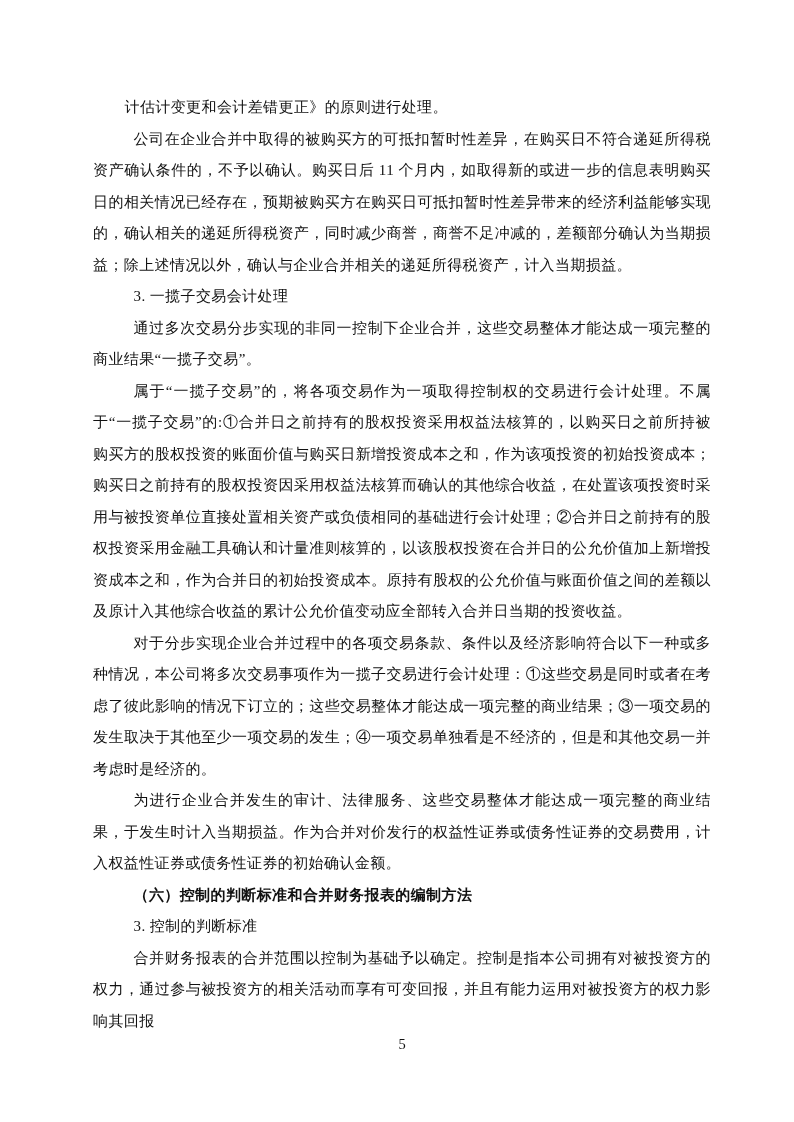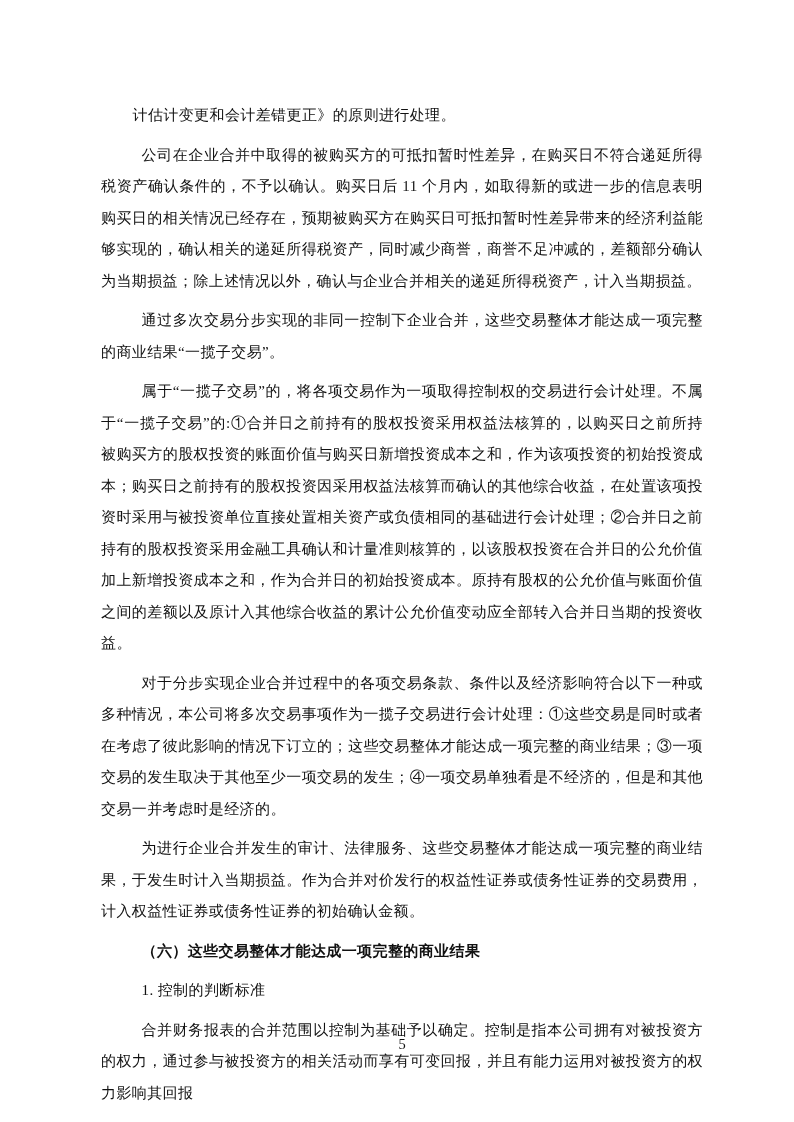--- a/index.html
+++ b/index.html
@@ -17,21 +17,21 @@
     inset: 0;
     background: #ffffff;
   }
   .doc {
     position: absolute;
     left: 93px;
     top: 92px;
     width: 618px;
   }
   .blk {
-    margin: 8px;
+    margin: 0;
     padding: 0;
     font-size: 15px;
     line-height: 31.5px;
     letter-spacing: 0.4px;
     text-align: justify;
     word-break: normal;
   }
   .continuation { text-indent: 2.1em; }
   .paragraph { text-indent: 2.7em; }
   .numbered-heading { text-indent: 2.7em; }
@@ -46,22 +46,23 @@
     color: #111111;
   }
 </style>
 </head>
 <body>
 
 <div class="page">
   <div class="doc" id="doc-body">
       <p class="blk continuation">计估计变更和会计差错更正》的原则进行处理。</p>
       <p class="blk paragraph">公司在企业合并中取得的被购买方的可抵扣暂时性差异，在购买日不符合递延所得税资产确认条件的，不予以确认。购买日后 11 个月内，如取得新的或进一步的信息表明购买日的相关情况已经存在，预期被购买方在购买日可抵扣暂时性差异带来的经济利益能够实现的，确认相关的递延所得税资产，同时减少商誉，商誉不足冲减的，差额部分确认为当期损益；除上述情况以外，确认与企业合并相关的递延所得税资产，计入当期损益。</p>
+      <p class="blk numbered-heading">3. 一揽子交易会计处理</p>
       <p class="blk paragraph">通过多次交易分步实现的非同一控制下企业合并，这些交易整体才能达成一项完整的商业结果“一揽子交易”。</p>
       <p class="blk paragraph">属于“一揽子交易”的，将各项交易作为一项取得控制权的交易进行会计处理。不属于“一揽子交易”的:①合并日之前持有的股权投资采用权益法核算的，以购买日之前所持被购买方的股权投资的账面价值与购买日新增投资成本之和，作为该项投资的初始投资成本；购买日之前持有的股权投资因采用权益法核算而确认的其他综合收益，在处置该项投资时采用与被投资单位直接处置相关资产或负债相同的基础进行会计处理；②合并日之前持有的股权投资采用金融工具确认和计量准则核算的，以该股权投资在合并日的公允价值加上新增投资成本之和，作为合并日的初始投资成本。原持有股权的公允价值与账面价值之间的差额以及原计入其他综合收益的累计公允价值变动应全部转入合并日当期的投资收益。</p>
       <p class="blk paragraph">对于分步实现企业合并过程中的各项交易条款、条件以及经济影响符合以下一种或多种情况，本公司将多次交易事项作为一揽子交易进行会计处理：①这些交易是同时或者在考虑了彼此影响的情况下订立的；这些交易整体才能达成一项完整的商业结果；③一项交易的发生取决于其他至少一项交易的发生；④一项交易单独看是不经济的，但是和其他交易一并考虑时是经济的。</p>
       <p class="blk paragraph">为进行企业合并发生的审计、法律服务、这些交易整体才能达成一项完整的商业结果，于发生时计入当期损益。作为合并对价发行的权益性证券或债务性证券的交易费用，计入权益性证券或债务性证券的初始确认金额。</p>
-      <p class="blk section-heading">（六）这些交易整体才能达成一项完整的商业结果</p>
-      <p class="blk numbered-heading">1. 控制的判断标准</p>
+      <p class="blk section-heading">（六）控制的判断标准和合并财务报表的编制方法</p>
+      <p class="blk numbered-heading">3. 控制的判断标准</p>
       <p class="blk paragraph">合并财务报表的合并范围以控制为基础予以确定。控制是指本公司拥有对被投资方的权力，通过参与被投资方的相关活动而享有可变回报，并且有能力运用对被投资方的权力影响其回报</p>
     </div>
   <div class="pagenum">5</div>
 </div>
 
 </body></html>

